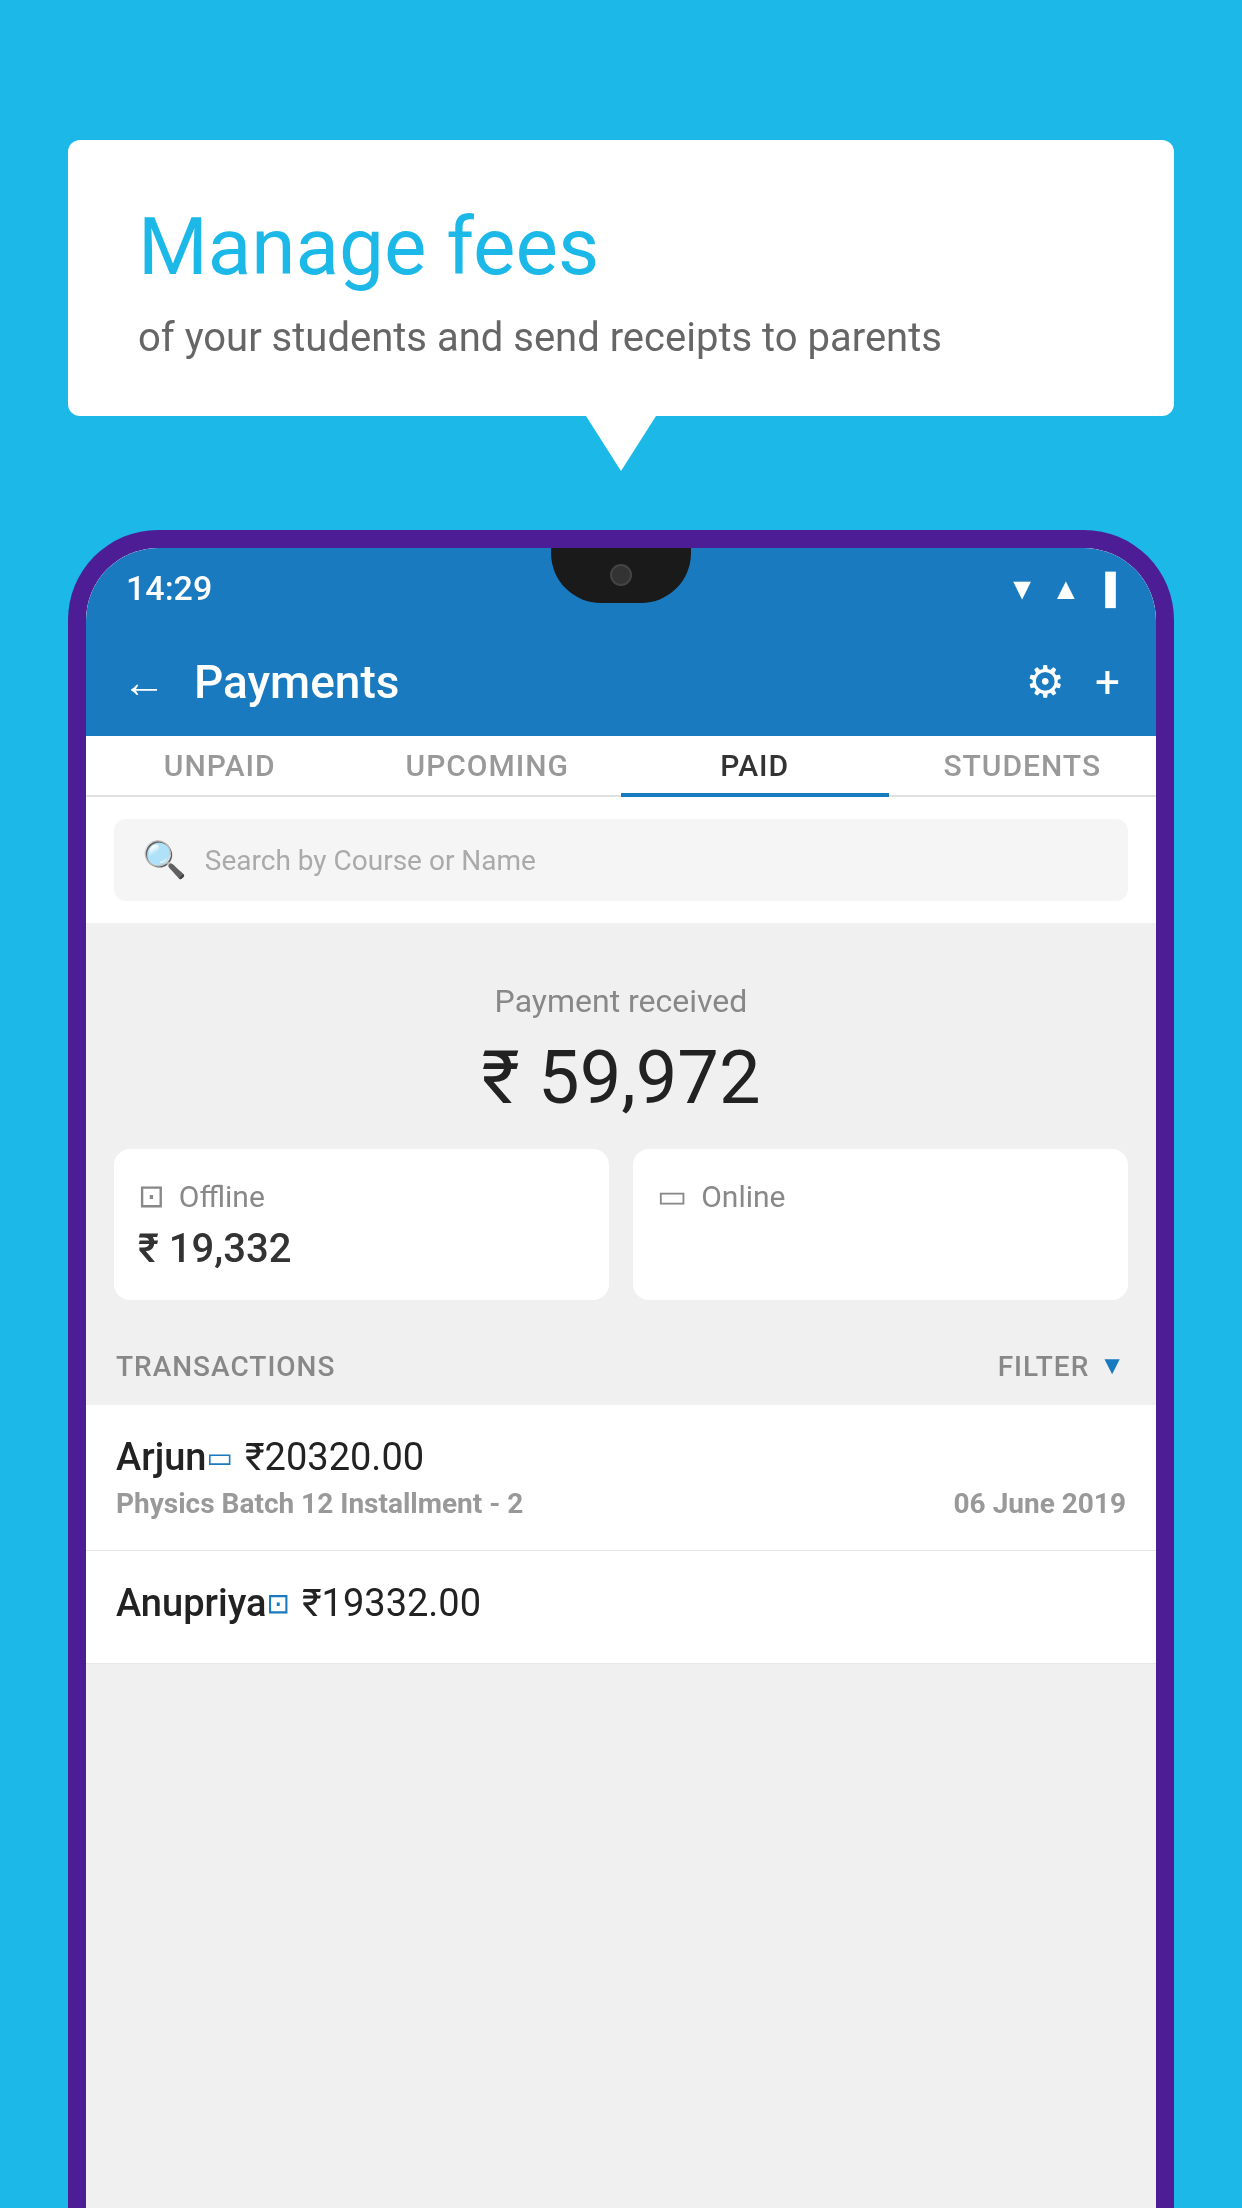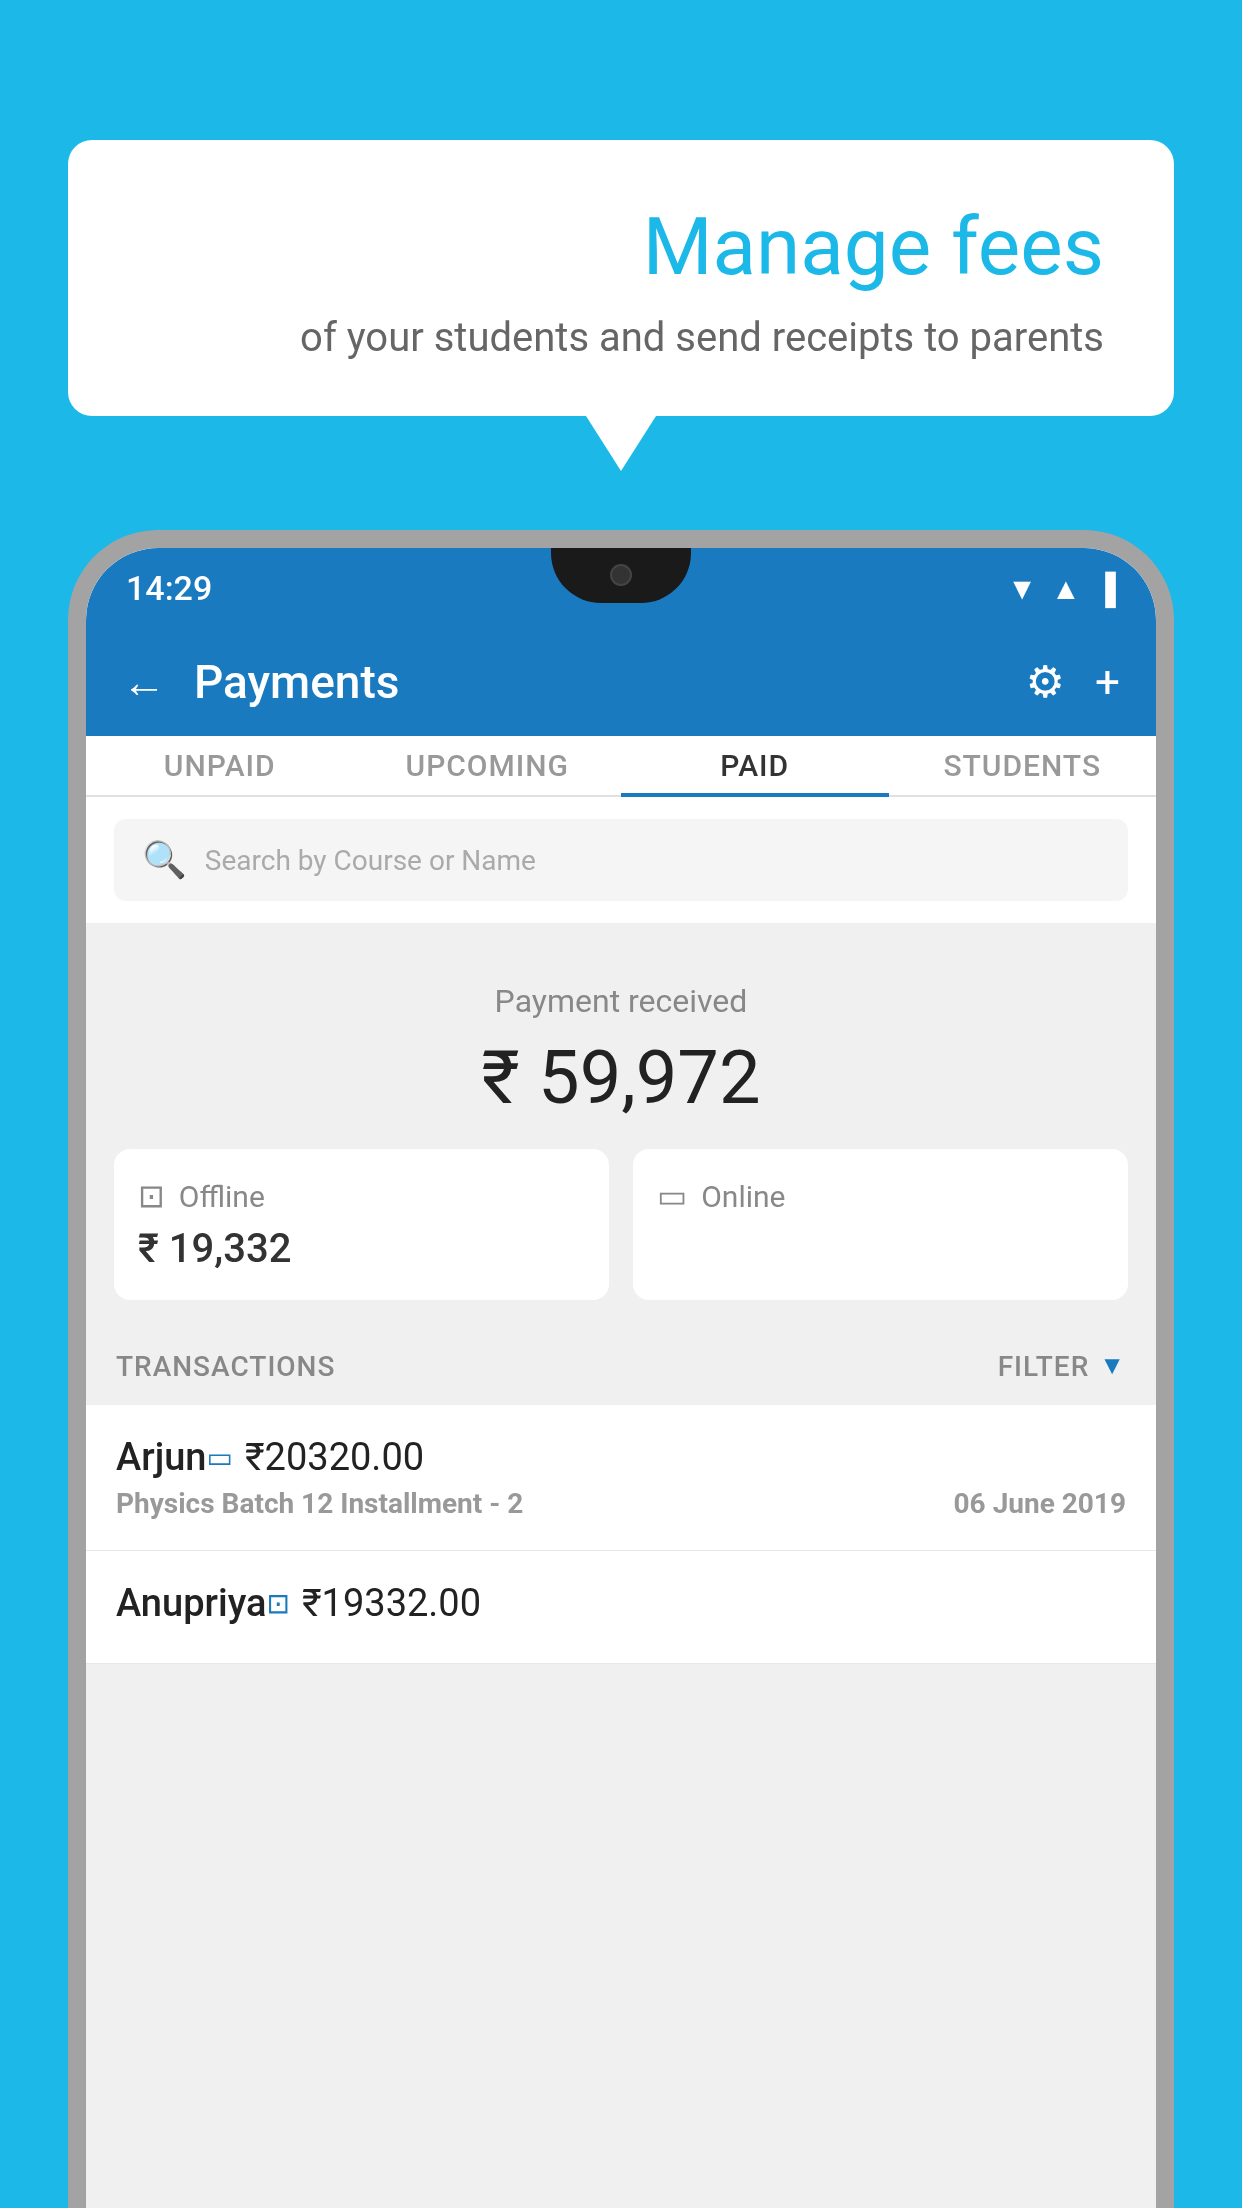--- a/index.html
+++ b/index.html
@@ -19,23 +19,23 @@
       top: 140px;
       left: 68px;
       right: 68px;
       display: flex;
       flex-direction: column;
       align-items: center;
     }
 
     .speech-bubble {
       background: white;
-      border-radius: 24px;
+      border-radius: 12px;
       padding: 60px 70px 55px;
-      text-align: right;
+      text-align: left;
       width: 100%;
     }
 
     .speech-bubble-title {
       font-size: 80px;
       color: #1bb8e8;
       font-weight: 400;
       margin-bottom: 20px;
     }
 
@@ -54,21 +54,21 @@
       margin-top: 0;
     }
 
     
     .phone-frame {
       position: absolute;
       top: 530px;
       left: 68px;
       right: 68px;
       bottom: 0;
-      background: #a3a3a3;
+      background: #4c1d95;
       border-radius: 90px 90px 0 0;
       padding: 18px 18px 0;
     }
 
     .phone-screen {
       width: 100%;
       height: 100%;
       background: #f0f0f0;
       border-radius: 72px 72px 0 0;
       overflow: hidden;

